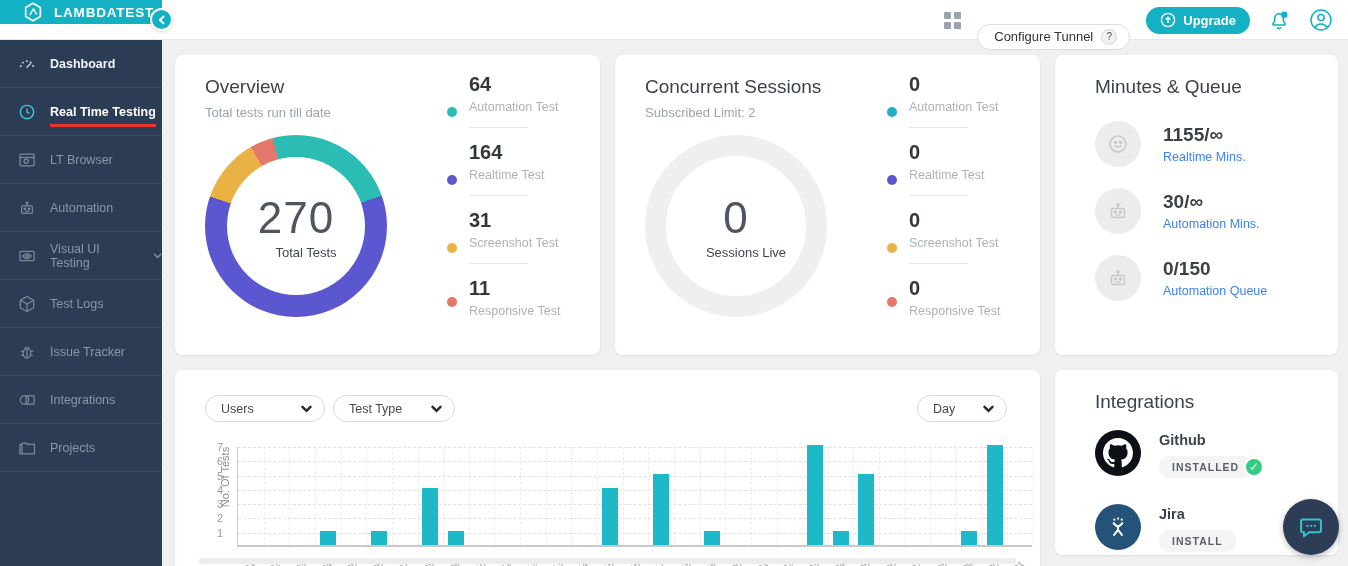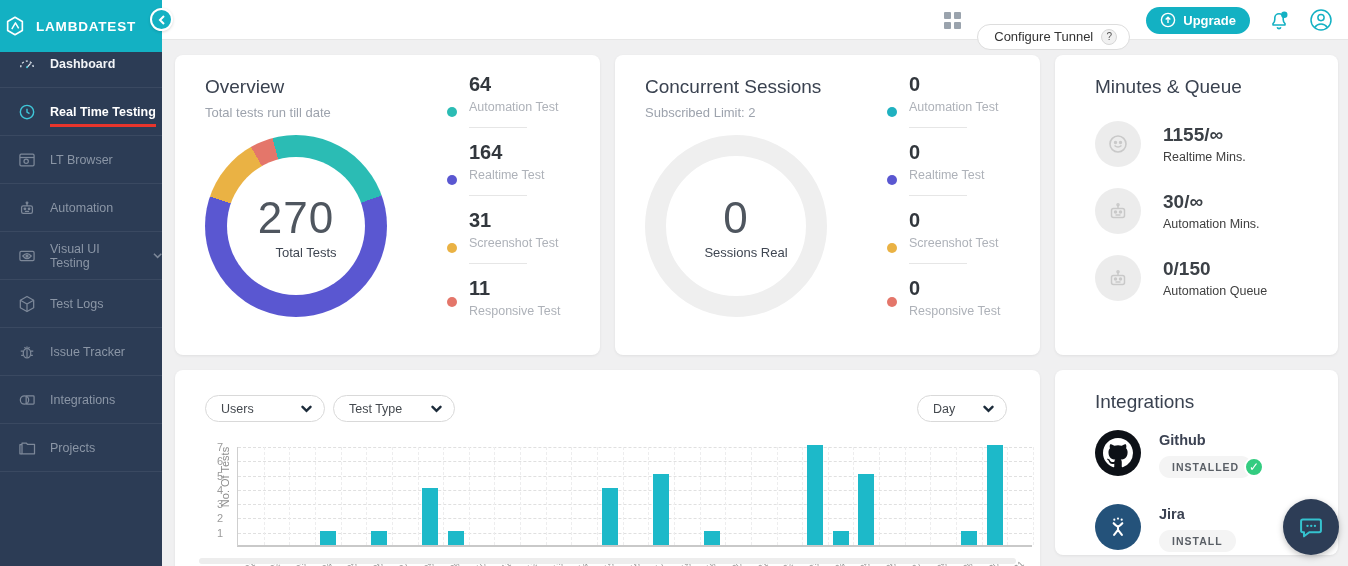--- a/index.html
+++ b/index.html
@@ -1,20 +1,20 @@
 <!DOCTYPE html>
 <html><head>
 <meta charset="utf-8">
 <style>
   * { margin:0; padding:0; box-sizing:border-box; }
   html,body { width:1348px; height:566px; overflow:hidden; font-family:"Liberation Sans",sans-serif; background:#f0f0f1; position:relative; }
 
   
   .topbar { position:absolute; top:0; left:0; width:1348px; height:40px; background:#fff; border-bottom:1px solid #e7e7e7; z-index:20; }
-  .logo-area { position:absolute; top:0; left:0; width:162px; height:52px; background:#13b1c3; display:flex; align-items:center; padding-left:4px; gap:10px; }
+  .logo-area { position:absolute; top:0; left:0; width:162px; height:24px; background:#13b1c3; display:flex; align-items:center; padding-left:22px; gap:10px; }
   .logo-mark { width:22px; height:22px; }
   .logo-text { color:#fff; font-weight:bold; font-size:13.5px; letter-spacing:.8px; }
   .collapse-btn { position:absolute; left:150px; top:8px; width:23px; height:23px; border-radius:50%; background:#13b1c3; border:2px solid #fff; color:#fff; display:flex; align-items:center; justify-content:center; font-size:13px; line-height:1; cursor:pointer; z-index:25; box-shadow:0 1px 3px rgba(0,0,0,.15); }
   .topbar-right { position:absolute; right:14px; top:0; height:40px; display:flex; align-items:center; gap:16px; }
   .grid-icon { width:17px; height:17px; display:grid; grid-template-columns:7px 7px; grid-template-rows:7px 7px; gap:3px; cursor:pointer; }
   .grid-icon span { background:#9aa3ad; border-radius:1px; }
   .pill-btn { height:26px; border:1px solid #ddd; border-radius:14px; background:#fff; display:flex; align-items:center; gap:8px; padding:0 12px 0 16px; font-size:13px; color:#333; cursor:pointer;margin-top:33px; }
   .q-circle { width:16px; height:16px; border-radius:50%; background:#f1f1f1; border:1px solid #d7d7d7; font-size:10px; color:#555; display:flex; align-items:center; justify-content:center; }
   .upgrade-btn { height:27px; border-radius:14px; background:#13b1c3; color:#fff; display:flex; align-items:center; gap:7px; padding:0 14px; font-size:13px; font-weight:bold; cursor:pointer; border:none; }
   .icon-btn { width:26px; height:26px; cursor:pointer; display:flex; align-items:center; justify-content:center; }
@@ -59,21 +59,21 @@
   .lg-value { font-size:20px; font-weight:600; color:#32373d; }
   .lg-label { font-size:12.5px; color:#aeb2b9; margin-top:4px; }
   .legend-row:not(:last-child) .lg-main::after { content:""; display:block; width:58px; height:1px; background:#e6e6e6; margin:13px 0 13px; }
   .legend-row:last-child { margin-bottom:0; }
 
   
   .min-rows { position:absolute; left:40px; top:66px; }
   .min-row { display:flex; align-items:center; gap:22px; margin-bottom:21px; }
   .min-icon { width:46px; height:46px; border-radius:50%; background:#ececec; display:flex; align-items:center; justify-content:center; color:#c9c9c9; }
   .min-value { font-size:19px; color:#3c4147; font-weight:600; }
-  .min-label { font-size:12.5px; color:#404040; margin-top:4px; }
+  .min-label { font-size:12.5px; color:#3b82f6; margin-top:4px; }
 
   
   .filter-pill { position:absolute; height:27px; border:1px solid #d9d9d9; border-radius:14px; background:#fff; display:flex; align-items:center; justify-content:space-between; padding:0 12px 0 15px; font-size:12.5px; color:#44494f; cursor:pointer; }
   #pill-users { left:30px; top:25px; width:120px; }
   #pill-testtype { left:158px; top:25px; width:122px; }
   #pill-date { left:513px; top:25px; width:217px; justify-content:center; color:#5c6166; font-size:13px; border-color:#e3e3e3; }
   #pill-day { left:742px; top:25px; width:90px; }
 
   .ylabel-wrap { position:absolute; left:0; top:101px; width:100px; text-align:center; font-size:11px; color:#8d8d8d; transform:rotate(-90deg); }
   .yticks { position:absolute; left:0; top:77px; width:56px; height:100px; }
@@ -271,21 +271,21 @@
     </div>
   </div>
 
   <div class="card" id="card-sessions">
     <div class="card-head">
       <div class="card-title">Concurrent Sessions</div>
       <div class="card-sub">Subscribed Limit: 2</div>
     </div>
     <div class="ring-empty">
       <div class="donut-value">0</div>
-      <div class="donut-label">Sessions Real</div>
+      <div class="donut-label">Sessions Live</div>
     </div>
     <div class="legend">
       <div class="legend-row">
         <span class="lg-dot" style="background: rgb(31, 177, 192);"></span>
         <div class="lg-main">
             <div class="lg-value">0</div>
             <div class="lg-label">Automation Test</div>
           </div>
       </div>
       <div class="legend-row">

